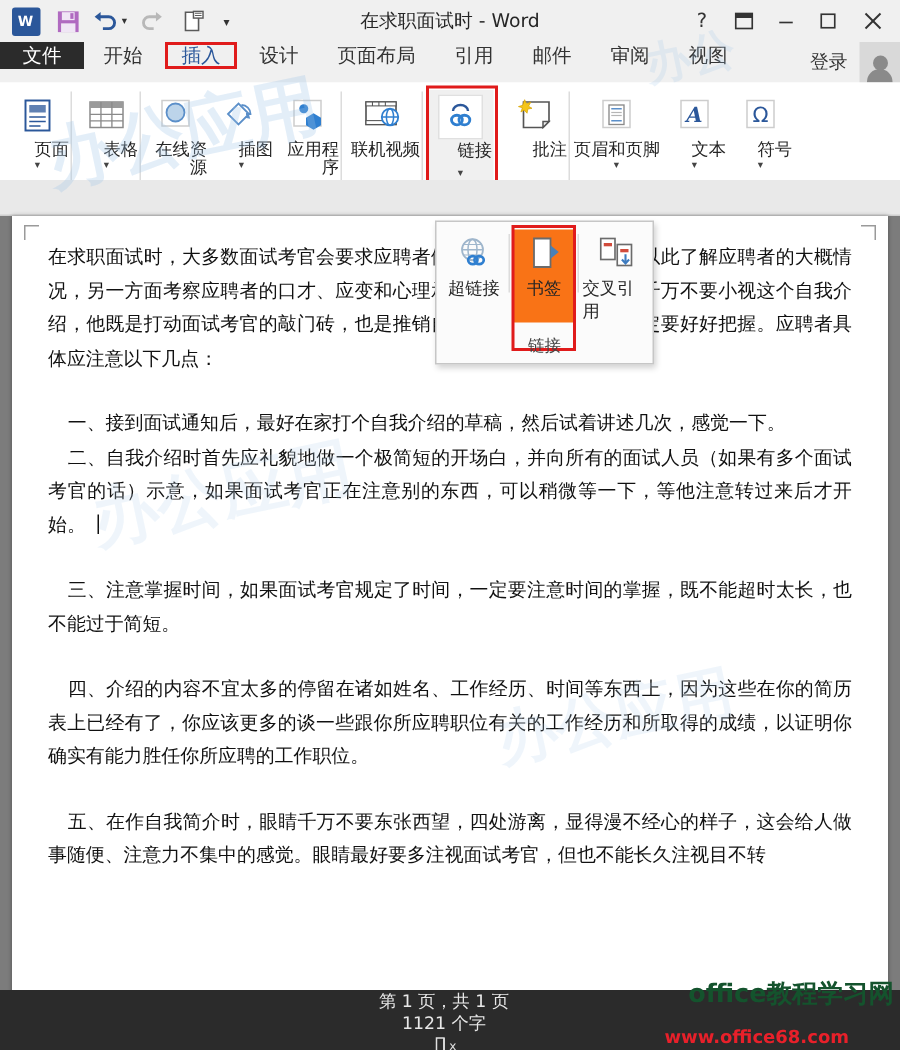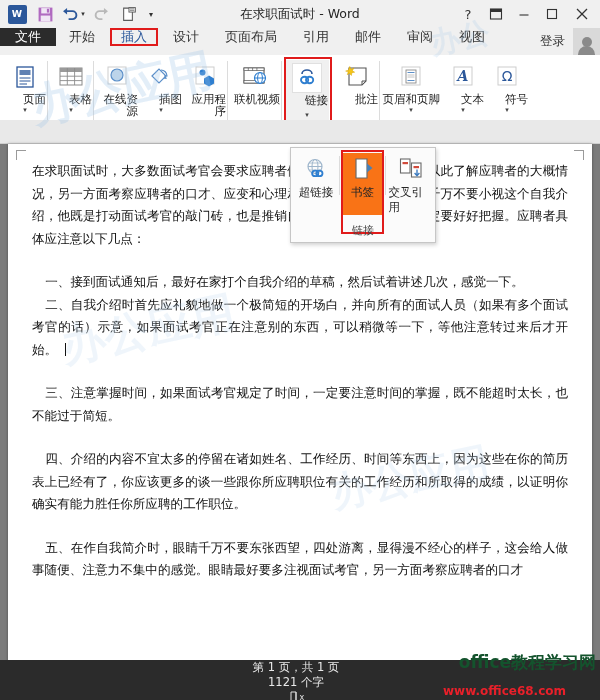--- a/index.html
+++ b/index.html
@@ -474,21 +474,21 @@
 
     <div class="para">在求职面试时，大多数面试考官会要求应聘者做一个自我介绍，一方面以此了解应聘者的大概情况，另一方面考察应聘者的口才、应变和心理承受、逻辑思维等能力。千万不要小视这个自我介绍，他既是打动面试考官的敲门砖，也是推销自己的极好机会，因此一定要好好把握。应聘者具体应注意以下几点：</div>
     <div class="gap"></div>
     <div class="para indent">一、接到面试通知后，最好在家打个自我介绍的草稿，然后试着讲述几次，感觉一下。</div>
     <div class="para indent"><span>二、自我介绍时首先应礼貌地做一个极简短的开场白，并向所有的面试人员（如果有多个面试考官的话）示意，如果面试考官正在注意别的东西，可以稍微等一下，等他注意转过来后才开始。</span><span class="caret-blink"></span></div>
     <div class="gap"></div>
     <div class="para indent">三、注意掌握时间，如果面试考官规定了时间，一定要注意时间的掌握，既不能超时太长，也不能过于简短。</div>
     <div class="gap"></div>
     <div class="para indent">四、介绍的内容不宜太多的停留在诸如姓名、工作经历、时间等东西上，因为这些在你的简历表上已经有了，你应该更多的谈一些跟你所应聘职位有关的工作经历和所取得的成绩，以证明你确实有能力胜任你所应聘的工作职位。</div>
     <div class="gap"></div>
-    <div class="para indent">五、在作自我简介时，眼睛千万不要东张西望，四处游离，显得漫不经心的样子，这会给人做事随便、注意力不集中的感觉。眼睛最好要多注视面试考官，另一方面考察应聘者的口才</div>
+    <div class="para indent">五、在作自我简介时，眼睛千万不要东张西望，四处游离，显得漫不经心的样子，这会给人做事随便、注意力不集中的感觉。眼睛最好要多注视面试考官，但也不能长久注视目不转</div>
   </div>
 
   <div class="wm wm2" style="left:60px;top:180px;font-size:44px;transform:rotate(-12deg);opacity:.22;">办公应用</div>
   <div class="wm wm2" style="left:330px;top:330px;font-size:40px;transform:rotate(-12deg);opacity:.22;">办公应用</div>
 </div>
 
 <div class="wm" style="left:30px;top:58px;font-size:46px;transform:rotate(-12deg);opacity:.28;z-index:6;">办公应用</div>
 <div class="wm" style="left:430px;top:18px;font-size:30px;transform:rotate(-12deg);opacity:.20;z-index:6;">办公</div>
 
 <div class="wm-red">office教程学习网</div>

